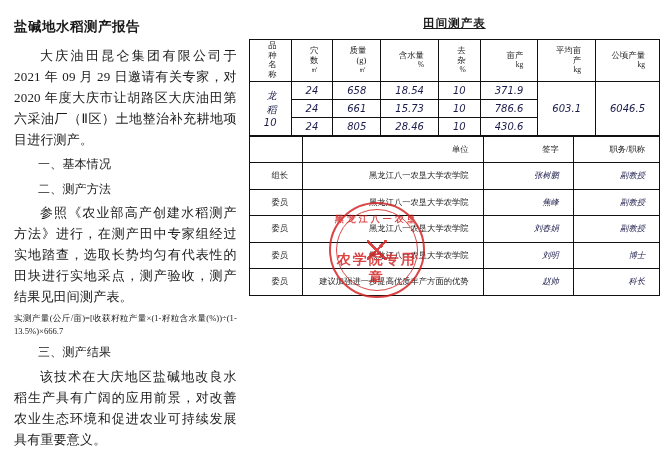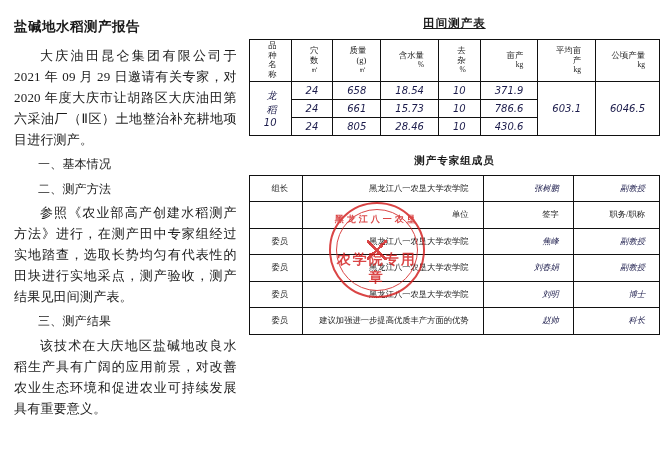--- a/index.html
+++ b/index.html
@@ -160,20 +160,21 @@
 
     <div class="doc-title">盐碱地水稻测产报告</div>
 
     <p class="para">大庆油田昆仑集团有限公司于 2021 年 09 月 29 日邀请有关专家，对 2020 年度大庆市让胡路区大庆油田第六采油厂（Ⅱ区）土地整治补充耕地项目进行测产。</p>
 
     <div class="sec">一、基本情况</div>
 
     <div class="sec">二、测产方法</div>
     <p class="para">参照《农业部高产创建水稻测产方法》进行，在测产田中专家组经过实地踏查，选取长势均匀有代表性的田块进行实地采点，测产验收，测产结果见田间测产表。</p>
 
+    <p class="para formula noind">实测产量(公斤/亩)=[收获籽粒产量×(1-籽粒含水量(%))÷(1-13.5%)×666.7</p>
 
     <div class="sec">三、测产结果</div>
     <p class="para">该技术在大庆地区盐碱地改良水稻生产具有广阔的应用前景，对改善农业生态环境和促进农业可持续发展具有重要意义。</p>
   </div>
 
   <div class="right">
 
     <div class="tbl-title">田间测产表</div>
 
     <table class="yield-tbl">
@@ -232,43 +233,42 @@
         <tr>
           <td class="vcell">24</td>
           <td class="vcell">805</td>
           <td class="vcell">28.46</td>
           <td class="vcell">10</td>
           <td class="vcell">430.6</td>
         </tr>
       </tbody>
     </table>
 
-    <div class="member-title">测产专家组成员</div>
 
     <div class="seal">
       <div class="seal-ring"></div>
       <div class="seal-top">黑龙江八一农垦</div>
       <div class="seal-bot">农学院专用章</div>
     </div>
 
     <table class="mem-tbl">
       <tbody>
         <tr>
-          <td>组长</td>
-          <td>黑龙江八一农垦大学农学院</td>
-          <td class="sig">张树鹏</td>
-          <td class="sig">副教授</td>
-        </tr>
-        <tr>
           <td class="mrole"></td>
           <td class="munit">单位</td>
           <td class="msig">签字</td>
           <td class="mpost">职务/职称</td>
         </tr>
         <tr>
+          <td>组长</td>
+          <td>黑龙江八一农垦大学农学院</td>
+          <td class="sig">张树鹏</td>
+          <td class="sig">副教授</td>
+        </tr>
+        <tr>
           <td>委员</td>
           <td>黑龙江八一农垦大学农学院</td>
           <td class="sig">焦峰</td>
           <td class="sig">副教授</td>
         </tr>
         <tr>
           <td>委员</td>
           <td>黑龙江八一农垦大学农学院</td>
           <td class="sig">刘春娟</td>
           <td class="sig">副教授</td>

